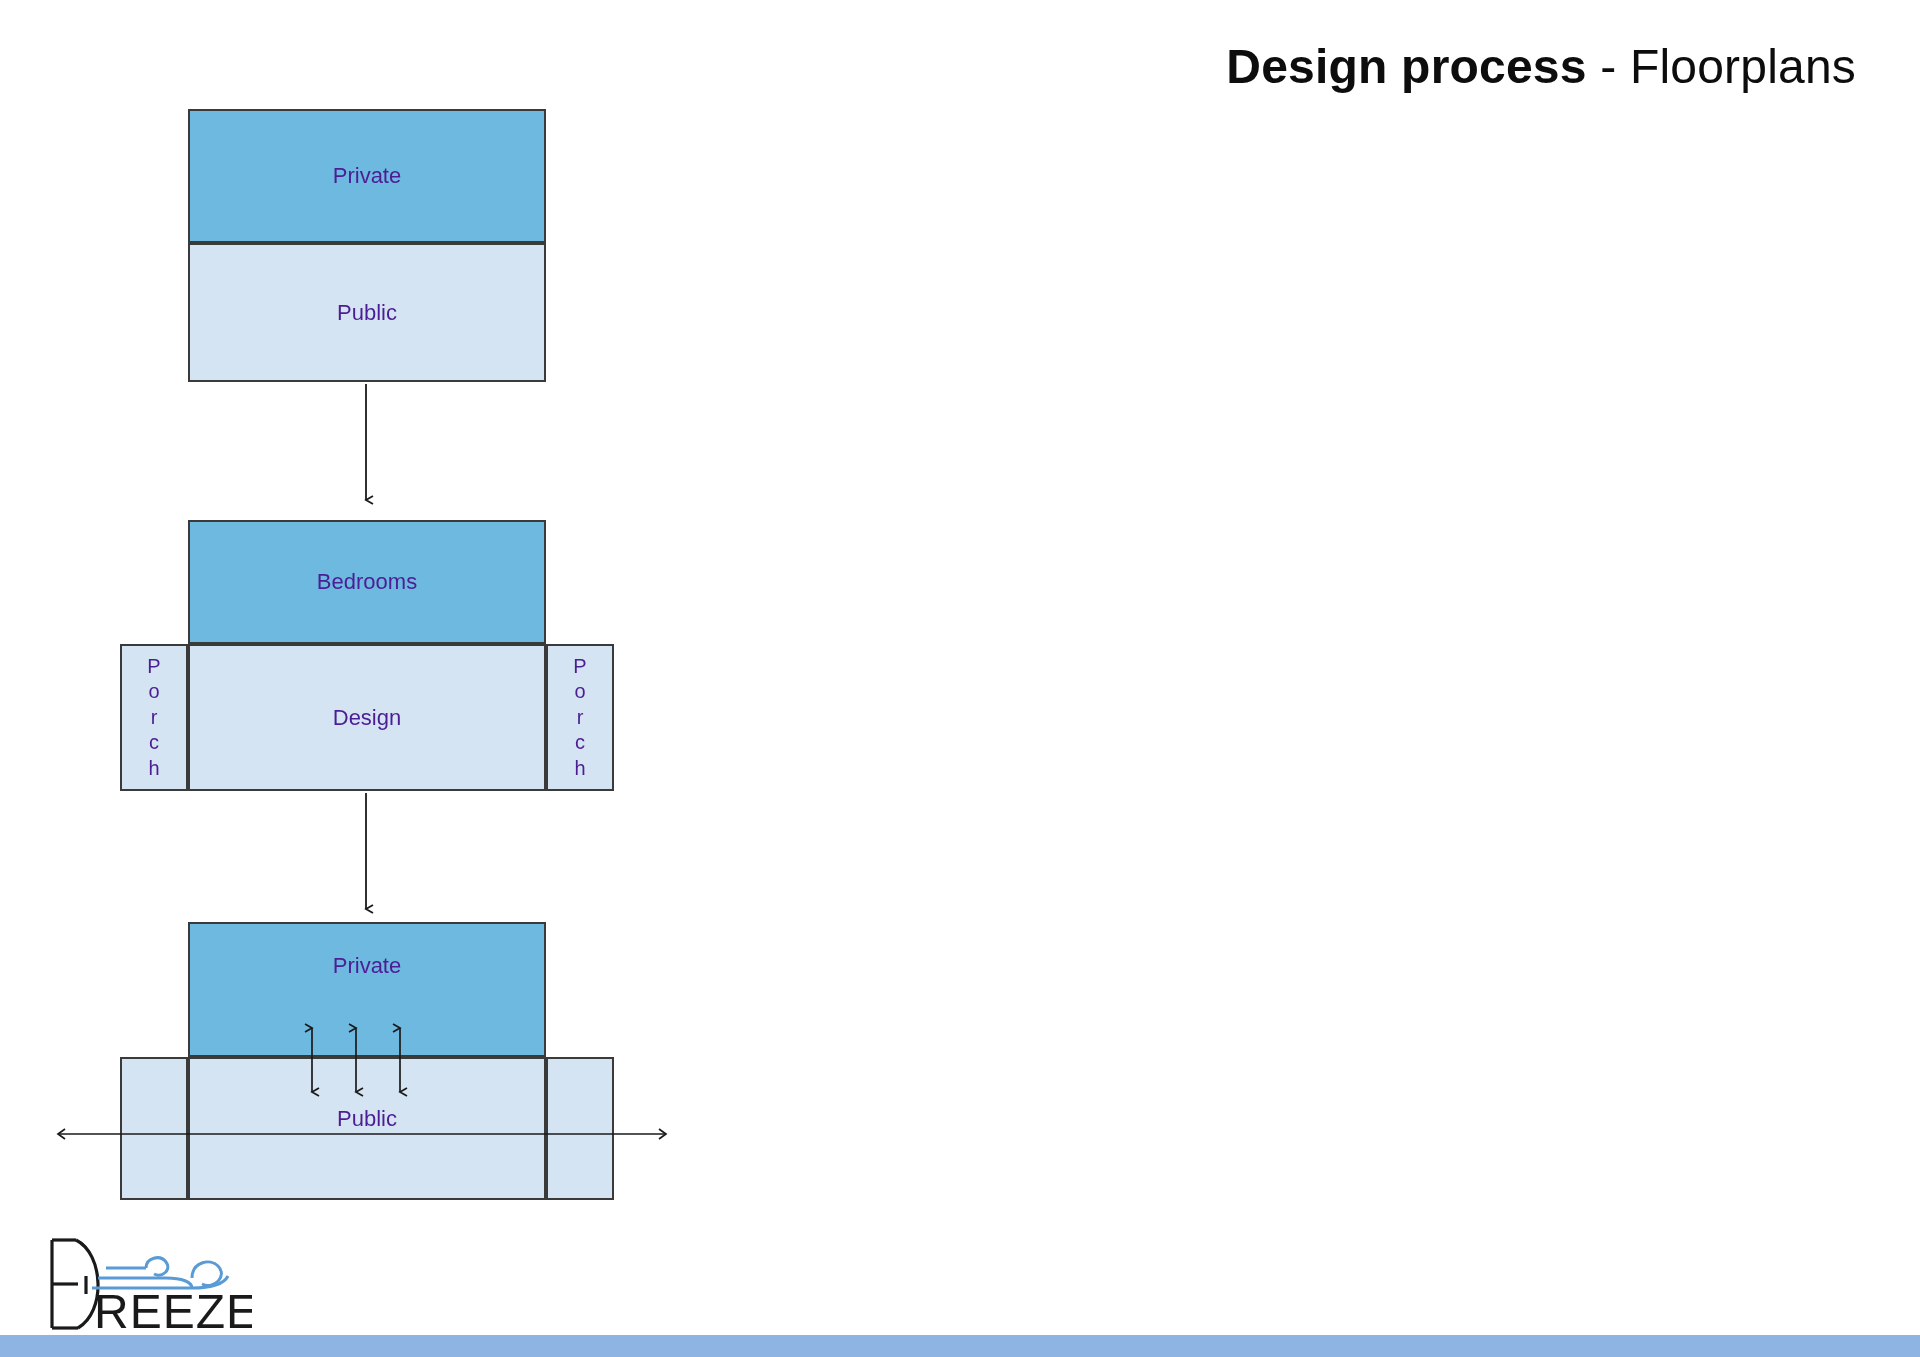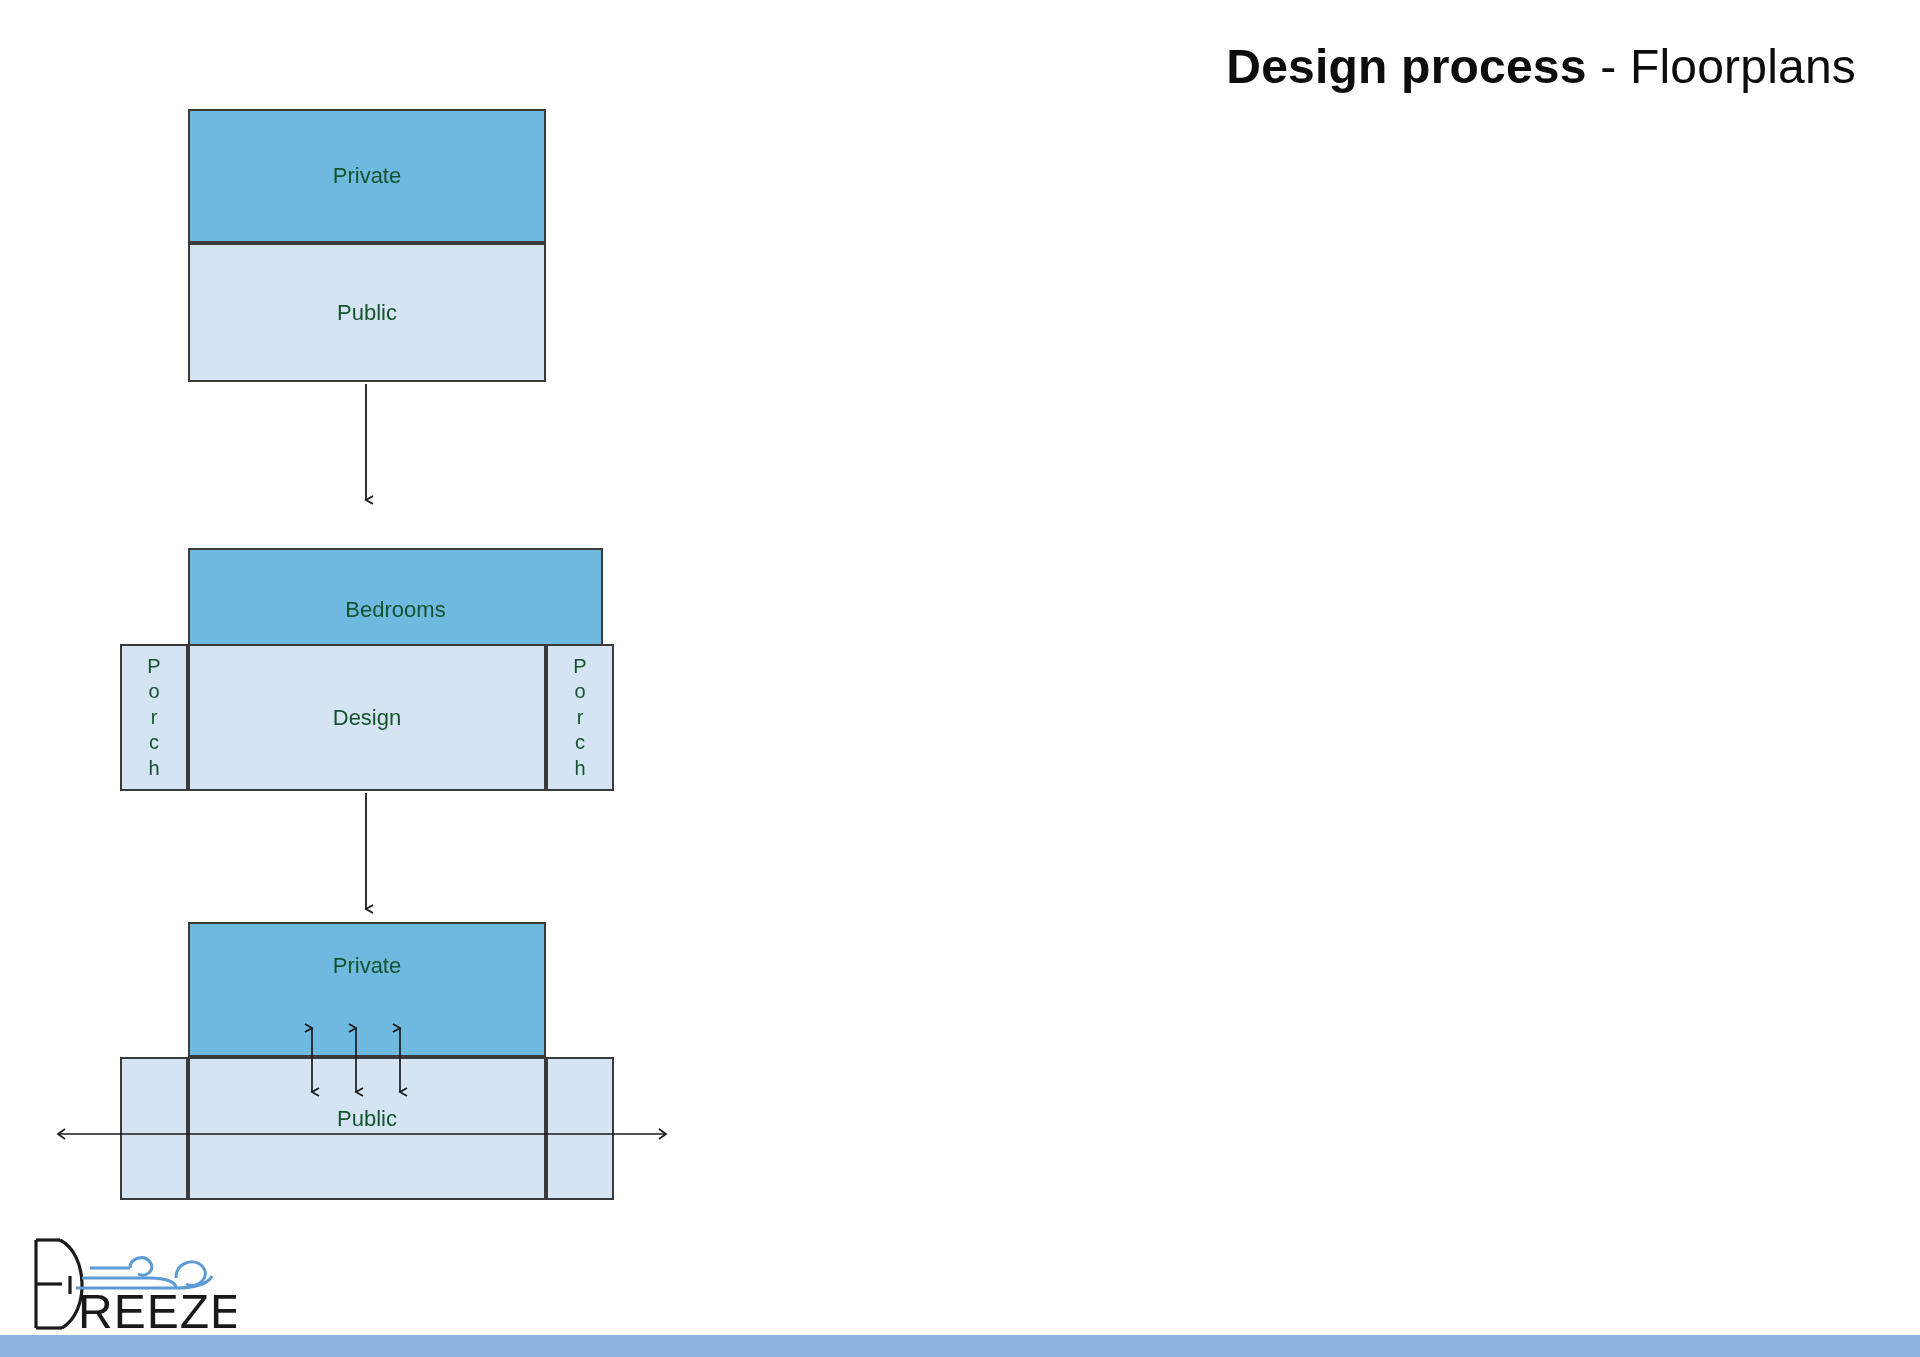--- a/index.html
+++ b/index.html
@@ -32,42 +32,42 @@
 
   
   .box {
     position: absolute;
     box-sizing: border-box;
     border: 2px solid #3a3a3a;
     display: flex;
     align-items: center;
     justify-content: center;
     font-size: 22px;
-    color: #14532d;
+    color: #4c1d95;
   }
   .fill-dark  { background: #6EB9DF; }
   .fill-light { background: #D5E4F2; }
 
   .box-label { pointer-events: none; }
 
   
   .vlabel {
     display: flex;
     flex-direction: column;
     align-items: center;
     justify-content: center;
     line-height: 1.28;
     font-size: 20px;
   }
 
   
   .arrow-svg { position: absolute; overflow: visible; }
 
   
-  .logo { position: absolute; left: 26px; top: 1232px; width: 210px; height: 106px; }
+  .logo { position: absolute; left: 42px; top: 1232px; width: 210px; height: 106px; }
 
   
   .footer-bar {
     position: absolute;
     left: 0;
     bottom: 0;
     width: 1920px;
     height: 22px;
     background: #8DB4E2;
   }
@@ -92,21 +92,21 @@
   <defs>
     <marker id="ah-down" markerWidth="10" markerHeight="10" refX="5" refY="8" orient="auto" markerUnits="userSpaceOnUse">
       <path d="M1,1 L5,8 L9,1" fill="none" stroke="#1a1a1a" stroke-width="1.8"></path>
     </marker>
   </defs>
   <line x1="14" y1="2" x2="14" y2="118" stroke="#1a1a1a" stroke-width="1.8" marker-end="url(#ah-down)"></line>
 </svg>
 
 <div>
 
-  <div class="box fill-dark" style="left:188px; top:548px; width:415px; height:124px;">
+  <div class="box fill-dark" style="left:188px; top:520px; width:358px; height:124px;">
     <span class="box-label">Bedrooms</span>
   </div>
 
   <div class="box fill-light" style="left:120px; top:644px; width:68px; height:147px;">
     <span class="vlabel">
       <span>P</span>
       <span>o</span>
       <span>r</span>
       <span>c</span>
       <span>h</span>

